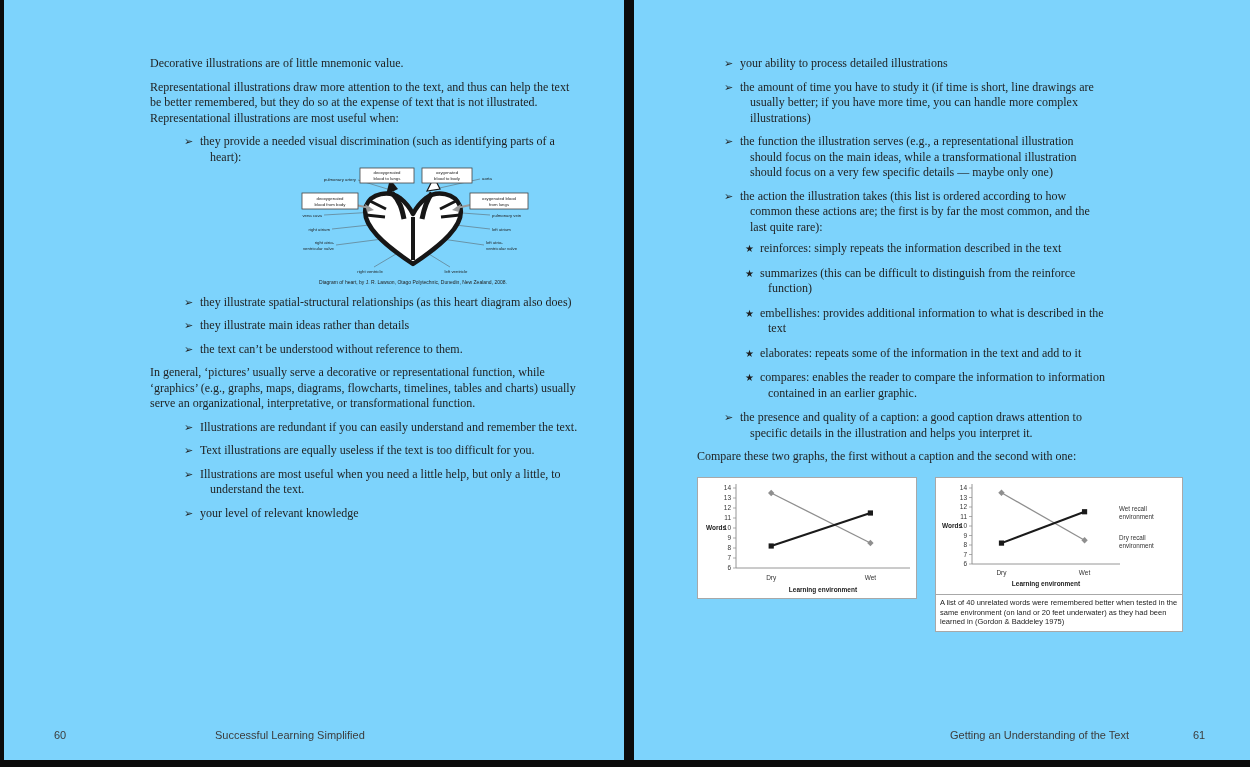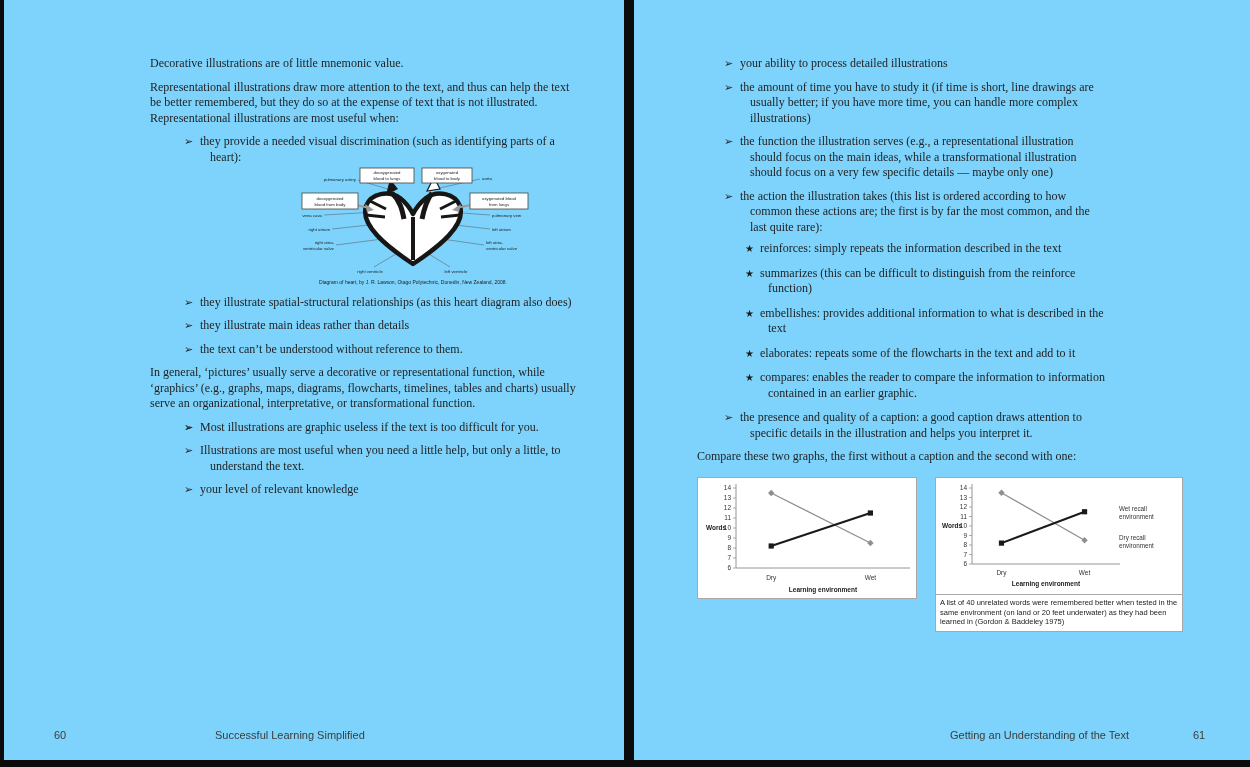--- a/index.html
+++ b/index.html
@@ -120,24 +120,25 @@
     </div>
     <div class="bullet lb">
       <span class="bmark">➢</span>
       <span>the text can’t be understood without reference to them.</span>
     </div>
 
     <p class="para">In general, ‘pictures’ usually serve a decorative or representational function, while ‘graphics’ (e.g., graphs, maps, diagrams, flowcharts, timelines, tables and charts) usually serve an organizational, interpretative, or transformational function.</p>
 
     <div class="bullet lb">
       <span class="bmark">➢</span>
-    </div>
-    <div class="bullet lb">
-      <span class="bmark">➢</span>
-      <span>Most illustrations are graphic useless if the text is too difficult for you.</span>
+      <span>Illustrations are redundant if you can easily understand and remember the text.</span>
+    </div>
+    <div class="bullet lb">
+      <span class="bmark">➢</span>
+      <span>Text illustrations are equally useless if the text is too difficult for you.</span>
     </div>
     <div class="bullet lb">
       <span class="bmark">➢</span>
       <span>Illustrations are most useful when you need a little help, but only a little, to understand the text.</span>
     </div>
 
 
     <div class="bullet lb">
       <span class="bmark">➢</span>
       <span>your level of relevant knowledge</span>
@@ -176,21 +177,21 @@
     <div class="star">
       <span class="smark">★</span>
       <b>summarizes</b><span> (this can be difficult to distinguish from the reinforce function)</span>
     </div>
     <div class="star">
       <span class="smark">★</span>
       <b>embellishes</b><span>: provides additional information to what is described in the text</span>
     </div>
     <div class="star">
       <span class="smark">★</span>
-      <b>elaborates</b><span>: repeats some of the flowcharts in the text and add to it</span>
+      <b>elaborates</b><span>: repeats some of the information in the text and add to it</span>
     </div>
     <div class="star">
       <span class="smark">★</span>
       <b>compares</b><span>: enables the reader to compare the information to information contained in an earlier graphic.</span>
     </div>
 
     <div class="bullet rb">
       <span class="bmark">➢</span>
       <span>the presence and quality of a caption: a good caption draws attention to specific details in the illustration and helps you interpret it.</span>
     </div>

